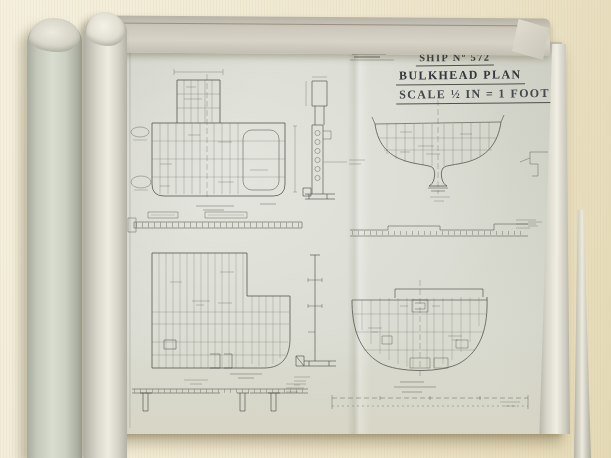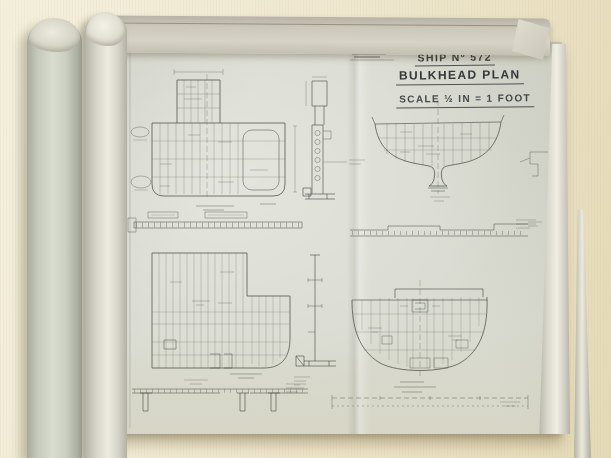--- a/index.html
+++ b/index.html
@@ -1,17 +1,17 @@
 <!DOCTYPE html>
 <html><head>
 <meta charset="utf-8">
 <style>
   html,body{margin:0;padding:0;background:#d8cfae;}
   .scene{position:relative;width:611px;height:458px;overflow:hidden;
-         font-family:Liberation Sans, sans-serif;}
+         font-family:Liberation Serif, serif;}
   
   .table{position:absolute;inset:0;
     background:
       repeating-linear-gradient(90deg, rgba(165,145,95,.055) 0 1px, transparent 1px 3px),
       linear-gradient(105deg,#f5f0de 0%,#efe8d0 45%,#e9dfc0 80%,#e5dab6 100%);}
   
   .sheet{position:absolute;left:100px;top:42px;width:462px;height:392px;border-radius:2px;
     background:
       radial-gradient(ellipse at 28% 35%, rgba(255,255,255,.28), transparent 62%),
       linear-gradient(90deg, transparent 53.5%, rgba(100,100,85,.14) 55%, rgba(255,255,255,.25) 56.2%, transparent 58.5%),
@@ -56,21 +56,21 @@
     clip-path:polygon(22% 0,56% 0,100% 100%,0 100%);
     background:linear-gradient(90deg,#b5b2a5 0%,#ece9de 48%,#aeab9e 100%);
     filter:drop-shadow(-3px 4px 4px rgba(110,100,70,.4));}
   
   .title-block{position:absolute;left:296px;top:9px;width:118px;text-align:center;
     color:#33373c;transform:rotate(-.6deg);}
   .title-block .l{display:inline-block;border-bottom:1px solid rgba(55,58,54,.85);
     padding:0 3px 1px;letter-spacing:1.4px;white-space:nowrap;}
   .t1{font-size:10.5px;font-weight:bold;}
   .t2{font-size:12px;font-weight:bold;margin-top:2px;}
-  .t3{font-size:10px;letter-spacing:.6px;margin-top:8px;font-weight:bold;color:#44484c;}
+  .t3{font-size:12px;letter-spacing:.6px;margin-top:2px;font-weight:bold;color:#44484c;}
   .title-block div{line-height:1.25;}
 </style>
 </head>
 <body>
 
 <div class="scene">
   <div class="table"></div>
 
   <div class="sheet">
     <svg width="462" height="392" viewBox="0 0 462 392" fill="none" stroke="#4f5148" stroke-linecap="butt">

